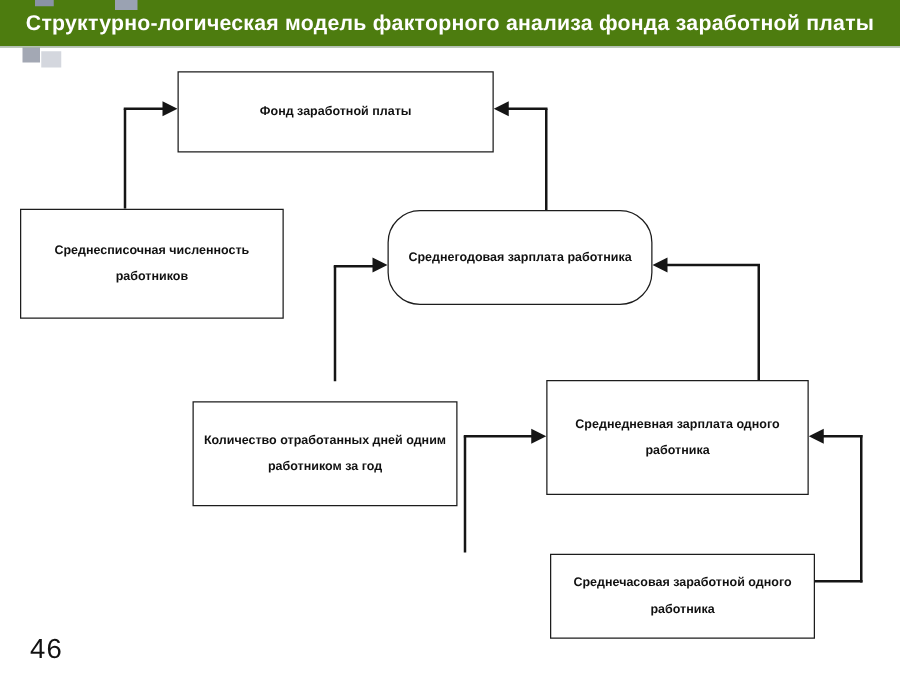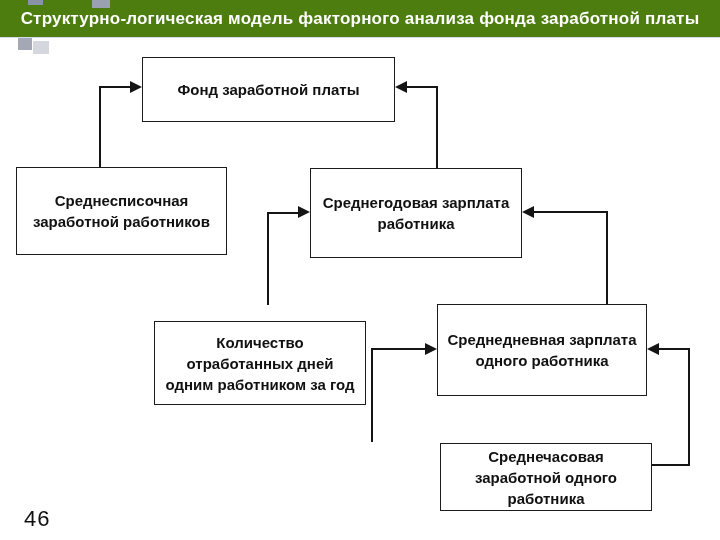--- a/index.html
+++ b/index.html
@@ -39,33 +39,33 @@
   .decor.sq-c { left: 18px;  top: 36px; width: 14px; height: 14px; background: #a3a8b4; z-index: 1; }
   .decor.sq-d { left: 33px;  top: 41px; width: 16px; height: 13px; background: #d4d7de; z-index: 0; }
 
   
   .node {
     position: absolute;
     box-sizing: border-box;
     background: #ffffff;
     border: 1.5px solid #1c1c1c;
     color: #111111;
-    font-size: 15px;
+    font-size: 10px;
     font-weight: bold;
     line-height: 21px;
     text-align: center;
     display: flex;
     align-items: center;
     justify-content: center;
     padding: 0 8px;
     z-index: 2;
   }
   .n1 { left: 142px; top: 57px;  width: 253px; height: 65px; }
   .n2 { left: 16px;  top: 167px; width: 211px; height: 88px; }
-  .n3 { left: 310px; top: 168px; width: 212px; height: 90px; }
+  .n3 { left: 310px; top: 168px; width: 212px; height: 76px; border-radius: 26px; }
   .n4 { left: 122px; top: 321px; width: 212px; height: 84px; margin-left: 32px; }
   .n5 { left: 437px; top: 304px; width: 210px; height: 92px; }
   .n6 { left: 163px; top: 442px; width: 214px; height: 68px; padding: 0 30px; }
   .n7 { left: 440px; top: 443px; width: 212px; height: 68px; }
 
   
   .line { position: absolute; background: #151515; z-index: 1; }
   .v { width: 1.5px; }
   .h { height: 1.5px; }
 
@@ -139,21 +139,21 @@
 
   <div class="line h h6a"></div>
   <div class="line v v6"></div>
   <div class="line h h6b"></div>
   <div class="arrow left a6"></div>
 
   <div class="node n1">
     <span>Фонд заработной платы</span>
   </div>
   <div class="node n2">
-    <span>Среднесписочная заработной работников</span>
+    <span>Среднесписочная численность работников</span>
   </div>
   <div class="node n3">
     <span>Среднегодовая зарплата работника</span>
   </div>
   <div class="node n4">
     <span>Количество отработанных дней одним работником за год</span>
   </div>
   <div class="node n5">
     <span>Среднедневная зарплата одного работника</span>
   </div>

